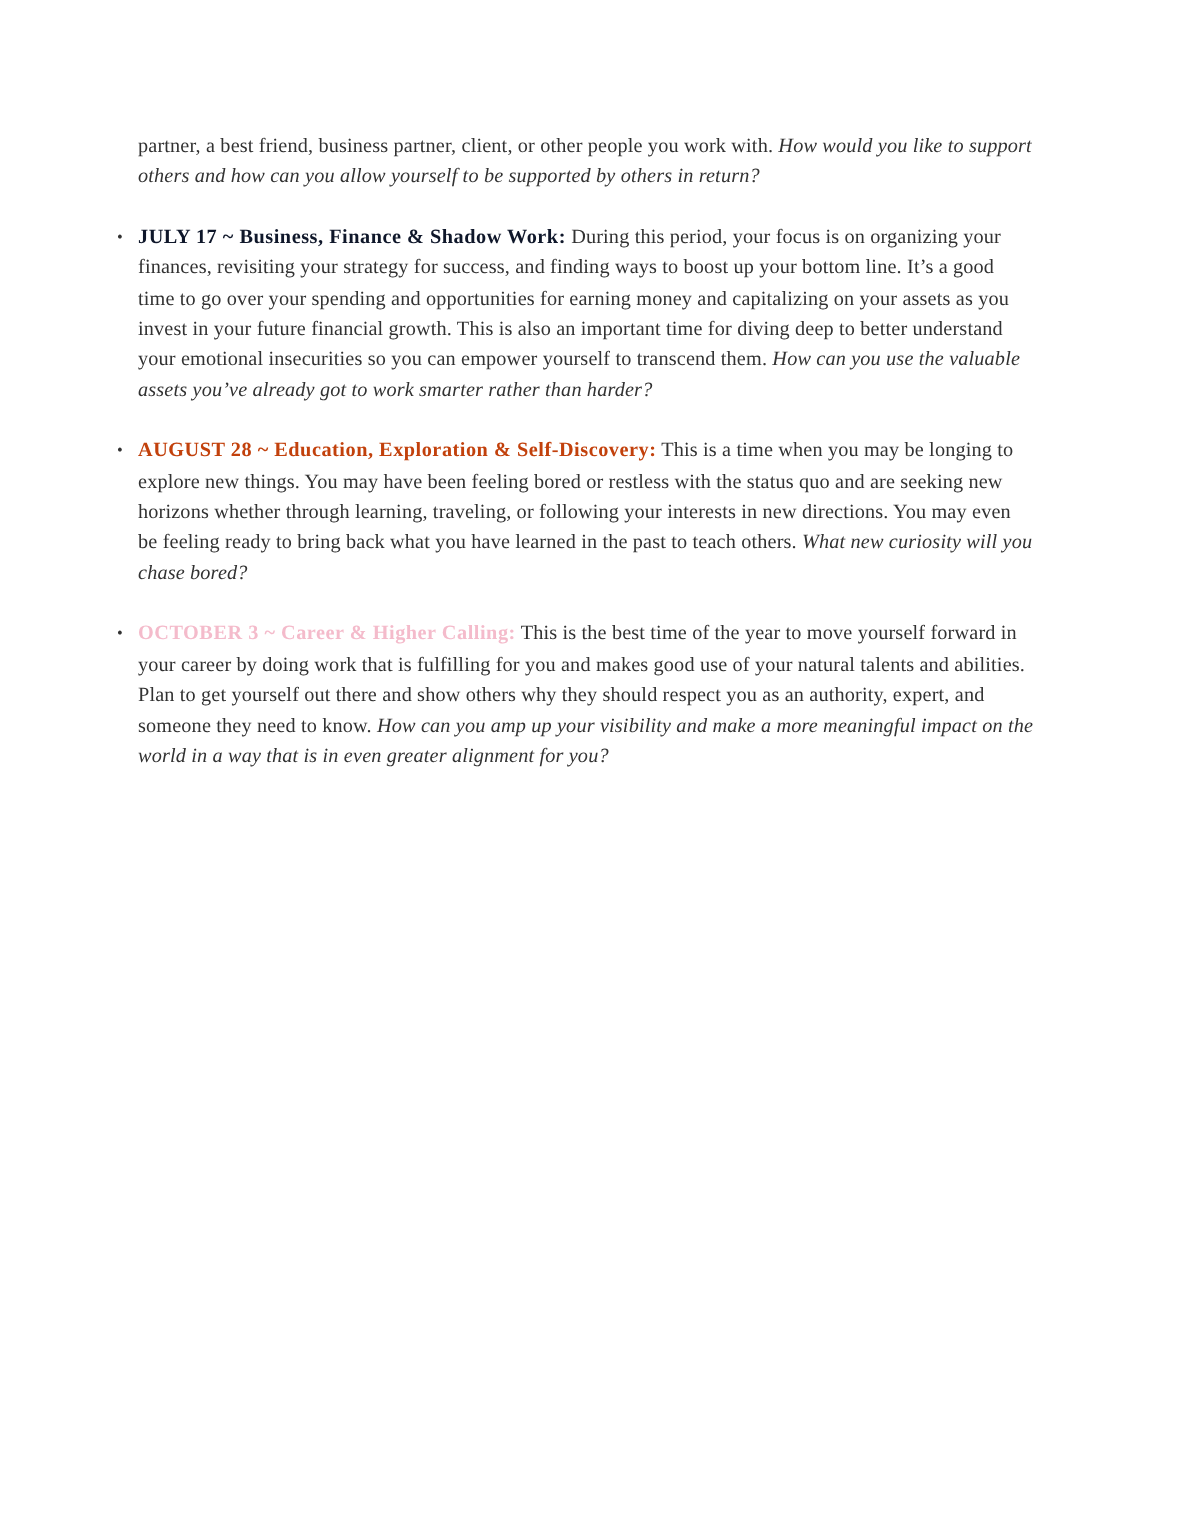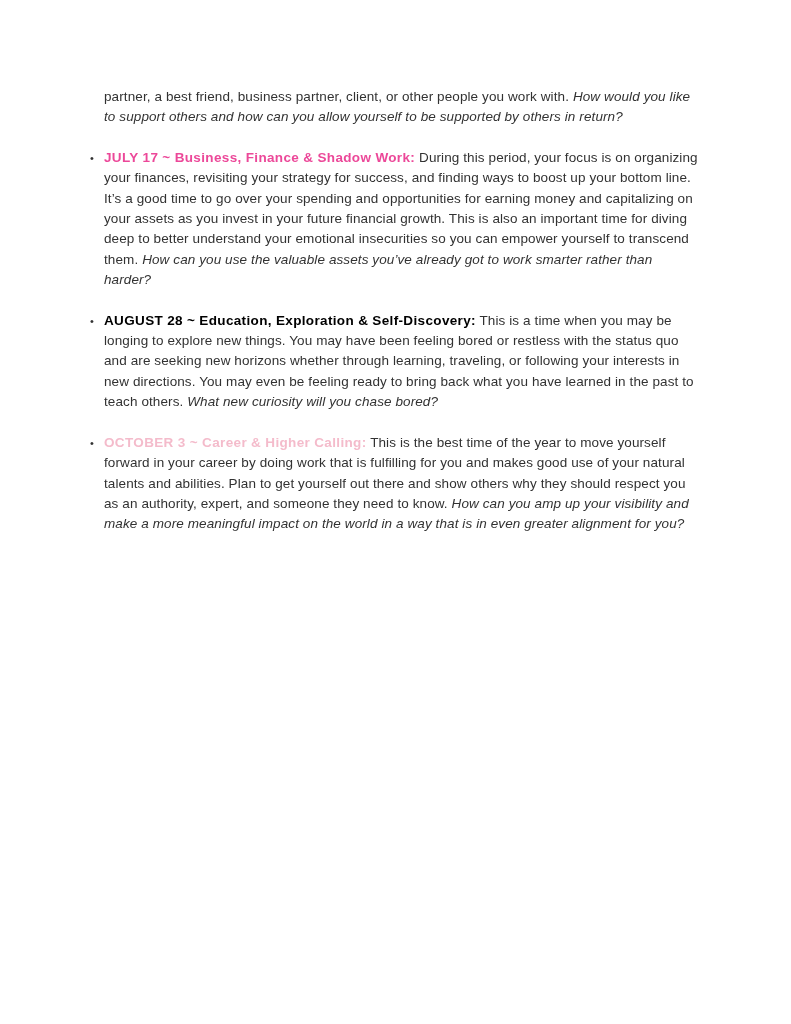--- a/index.html
+++ b/index.html
@@ -10,26 +10,27 @@
   .page {
     position: relative;
     width: 791px;
     height: 1024px;
     background: #ffffff;
     overflow: hidden;
     font-family: "Liberation Sans", "DejaVu Sans", sans-serif;
   }
   .content {
     position: absolute;
-    left: 104px;
+    left: 92px;
     top: 87px;
     width: 597px;
     font-size: 13.5px;
     line-height: 20.4px;
     letter-spacing: 0.1px;
+    font-family: Liberation Serif, serif;
   }
   .intro {
     margin: 0 0 20px 0;
   }
   ul.events {
     margin: 0;
     padding: 0;
     list-style: none;
   }
   li.event {
@@ -62,28 +63,28 @@
 
     <p class="intro">
       <span>partner, a best friend, business partner, client, or other people you work with.</span>
       <em class="question">How would you like to support others and how can you allow yourself to be supported by others in return?</em>
     </p>
 
     <ul class="events">
 
       <li class="event">
         <span class="marker">•</span>
-        <span class="heading" style="color: #ec4899; margin-top: 36px;">JULY 17 ~ Business, Finance &amp; Shadow Work:</span>
+        <span class="heading" style="color: #0f172a; margin-top: 36px;">JULY 17 ~ Business, Finance &amp; Shadow Work:</span>
         <span>During this period, your focus is on organizing your finances, revisiting your strategy for success, and finding ways to boost up your bottom line. It’s a good time to go over your spending and opportunities for earning money and capitalizing on your assets as you invest in your future financial growth. This is also an important time for diving deep to better understand your emotional insecurities so you can empower yourself to transcend them.</span>
         <em class="question">How can you use the valuable assets you’ve already got to work smarter rather than harder?</em>
       </li>
 
       <li class="event">
         <span class="marker">•</span>
-        <span class="heading" style="color: #000000;">AUGUST 28 ~ Education, Exploration &amp; Self-Discovery:</span>
+        <span class="heading" style="color: #c2410c;">AUGUST 28 ~ Education, Exploration &amp; Self-Discovery:</span>
         <span>This is a time when you may be longing to explore new things. You may have been feeling bored or restless with the status quo and are seeking new horizons whether through learning, traveling, or following your interests in new directions. You may even be feeling ready to bring back what you have learned in the past to teach others.</span>
         <em class="question">What new curiosity will you chase bored?</em>
       </li>
 
       <li class="event">
         <span class="marker">•</span>
         <span class="heading" style="color: rgb(244, 187, 203);">OCTOBER 3 ~ Career &amp; Higher Calling:</span>
         <span>This is the best time of the year to move yourself forward in your career by doing work that is fulfilling for you and makes good use of your natural talents and abilities. Plan to get yourself out there and show others why they should respect you as an authority, expert, and someone they need to know.</span>
         <em class="question">How can you amp up your visibility and make a more meaningful impact on the world in a way that is in even greater alignment for you?</em>
       </li>

